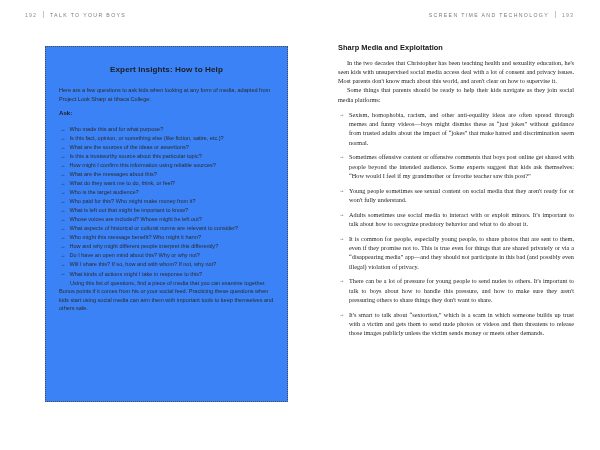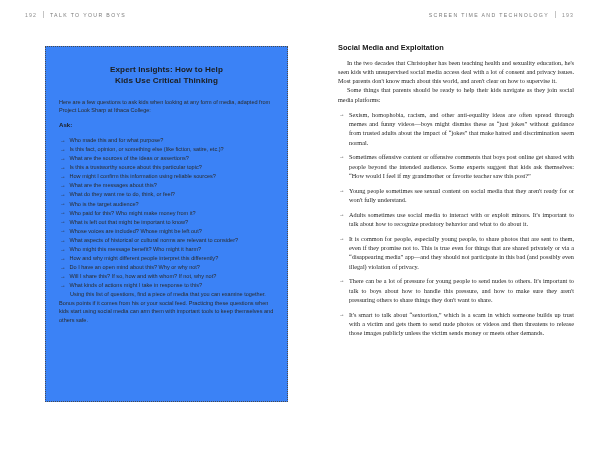--- a/index.html
+++ b/index.html
@@ -183,21 +183,20 @@
   <div class="runhead right">
     <span>SCREEN TIME AND TECHNOLOGY</span>
     <span class="rule"></span>
     <span class="folio">193</span>
   </div>
 
   <div class="sidebar-box">
 
     <div class="box-title">
       <span>Expert Insights: How to Help</span>
-      <span class="l2">Kids Use Critical Thinking</span>
     </div>
 
     <div class="box-body">
       <p class="tight">Here are a few questions to ask kids when looking at any form of media, adapted from Project Look Sharp at Ithaca College:</p>
 
       <p class="ask-label">Ask:</p>
 
       <ul class="qlist">
         <li><span class="arrow">→</span><span>Who made this and for what purpose?</span></li>
         <li><span class="arrow">→</span><span>Is this fact, opinion, or something else (like fiction, satire, etc.)?</span></li>
@@ -217,21 +216,21 @@
         <li><span class="arrow">→</span><span>Will I share this? If so, how and with whom? If not, why not?</span></li>
         <li><span class="arrow">→</span><span>What kinds of actions might I take in response to this?</span></li>
       </ul>
 
       <p class="closing">Using this list of questions, find a piece of media that you can examine together. Bonus points if it comes from his or your social feed. Practicing these questions when kids start using social media can arm them with important tools to keep themselves and others safe.</p>
     </div>
   </div>
 
   <div class="right-page">
 
-    <h2 class="section-title">Social Media and Exploitation</h2>
+    <h2 class="section-title">Sharp Media and Exploitation</h2>
 
     <p class="body-text indent">In the two decades that Christopher has been teaching health and sexuality education, he's seen kids with unsupervised social media access deal with a lot of consent and privacy issues. Most parents don't know much about this world, and aren't clear on how to supervise it.</p>
     <p class="body-text indent">Some things that parents should be ready to help their kids navigate as they join social media platforms:</p>
 
     <ul class="blist">
       <li><span class="arrow">→</span><span>Sexism, homophobia, racism, and other anti-equality ideas are often spread through memes and funny videos—boys might dismiss these as “just jokes” without guidance from trusted adults about the impact of “jokes” that make hatred and discrimination seem normal.</span></li>
       <li><span class="arrow">→</span><span>Sometimes offensive content or offensive comments that boys post online get shared with people beyond the intended audience. Some experts suggest that kids ask themselves: “How would I feel if my grandmother or favorite teacher saw this post?”</span></li>
       <li><span class="arrow">→</span><span>Young people sometimes see sexual content on social media that they aren't ready for or won't fully understand.</span></li>
       <li><span class="arrow">→</span><span>Adults sometimes use social media to interact with or exploit minors. It's important to talk about how to recognize predatory behavior and what to do about it.</span></li>
       <li><span class="arrow">→</span><span>It is common for people, especially young people, to share photos that are sent to them, even if they promise not to. This is true even for things that are shared privately or via a “disappearing media” app—and they should not participate in this bad (and possibly even illegal) violation of privacy.</span></li>

